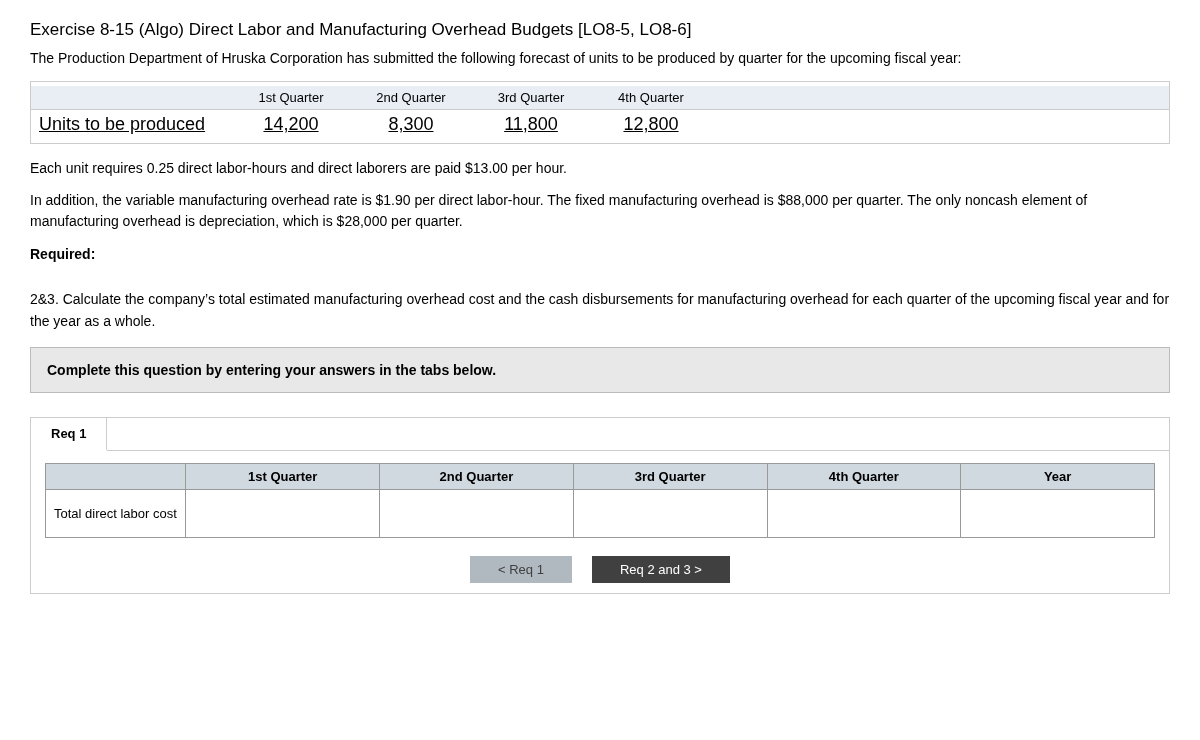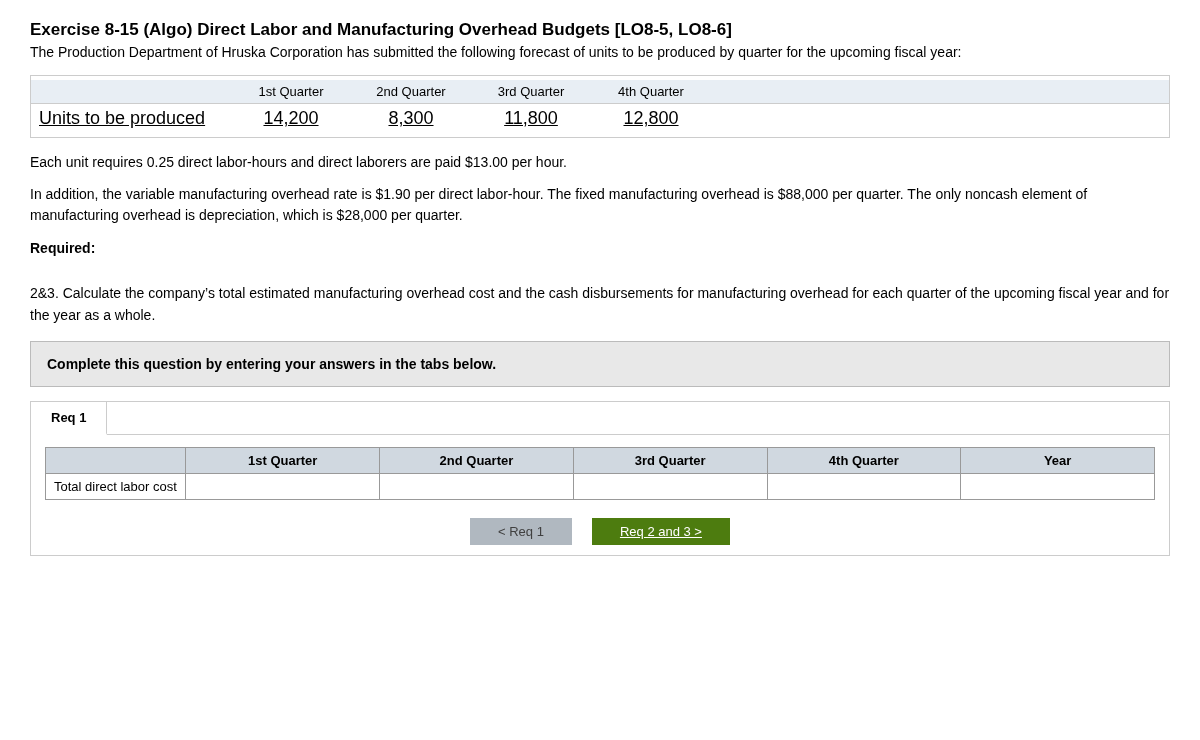--- a/index.html
+++ b/index.html
@@ -7,43 +7,43 @@
       font-family: Arial, sans-serif;
       font-size: 14px;
       background: #fff;
       color: #000;
       padding: 20px 30px;
       width: 1200px;
       min-height: 740px;
     }
     h1 {
       font-size: 17px;
-      font-weight: bold;
-      margin-bottom: 2px;
+      font-weight: normal;
+      margin-bottom: 8px;
     }
     .intro-text {
       margin-bottom: 12px;
       line-height: 1.5;
     }
     .section-text {
       margin-bottom: 10px;
       line-height: 1.55;
     }
     .required-section {
       margin-bottom: 14px;
       line-height: 1.6;
     }
     .required-section .req-label {
       font-weight: bold;
     }
     .complete-box {
       background: #e8e8e8;
       border: 1px solid #bbb;
       padding: 14px 16px;
-      margin-bottom: 14px;
+      margin-bottom: 24px;
       font-weight: bold;
       font-size: 14px;
     }
     .tabs-container {
       border: 1px solid #ccc;
       margin-bottom: 0;
     }
     .tabs-row {
       display: flex;
       border-bottom: 1px solid #ccc;
@@ -87,21 +87,21 @@
       text-align: center;
       padding: 5px 8px;
       font-weight: bold;
     }
     .data-table th:first-child {
       background: #d0d8e0;
       text-align: left;
     }
     .data-table td {
       border: 1px solid #999;
-      padding: 5px 8px;
+      padding: 16px 8px;
       text-align: center;
     }
     .data-table td:first-child {
       text-align: left;
       background: #fff;
     }
     .data-table td.input-cell {
       background: #fff;
       padding: 0;
     }
@@ -130,23 +130,22 @@
       cursor: pointer;
       display: flex;
       align-items: center;
       gap: 6px;
     }
     .nav-btn.left-btn {
       background: #b0b8c0;
       color: #404040;
     }
     .nav-btn.right-btn {
-      background: #4d7c0f;
+      background: #404040;
       color: #fff;
-      text-decoration: underline;
     }
     .forecast-wrapper {
       border: 1px solid #ccc;
       margin-bottom: 14px;
       overflow: hidden;
     }
     .forecast-inner {
       padding: 4px 0;
     }
     .forecast-header-row {

